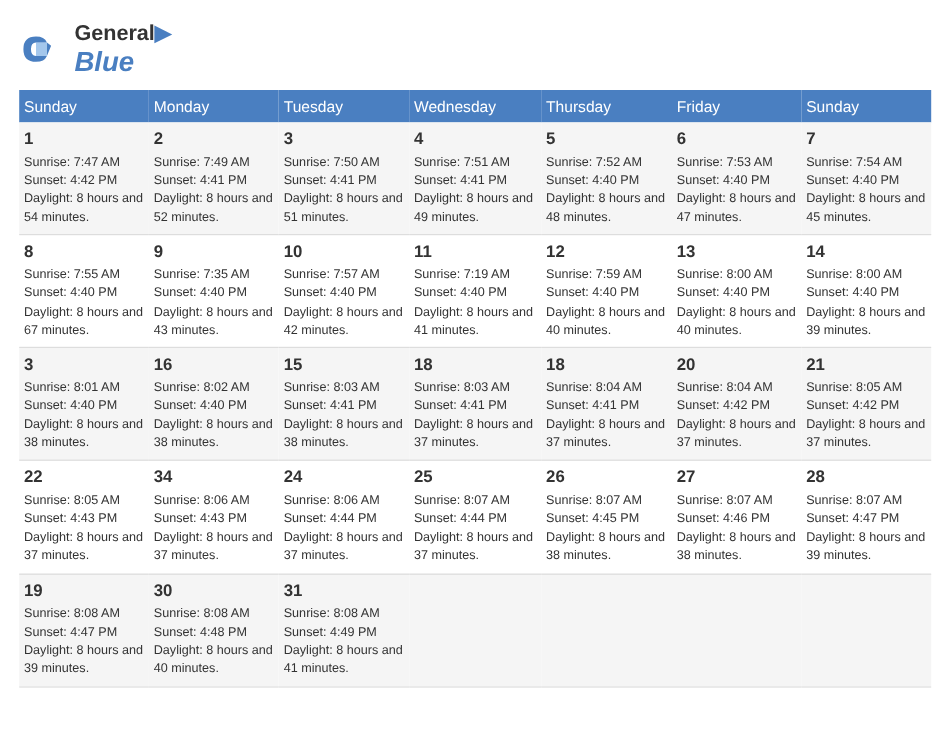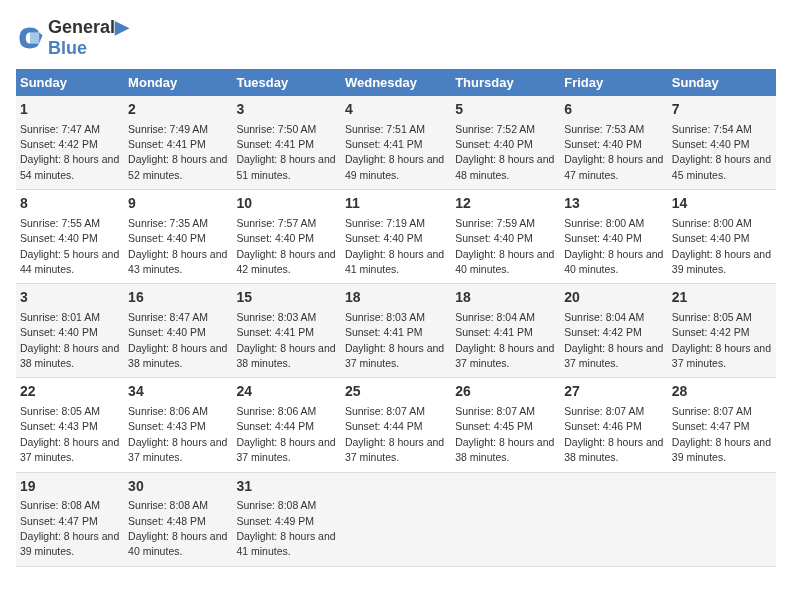--- a/index.html
+++ b/index.html
@@ -12,20 +12,21 @@
     }
     .header-area {
       display: flex;
       justify-content: space-between;
       align-items: flex-start;
       margin-bottom: 10px;
     }
     .logo {
       display: flex;
       align-items: center;
+      gap: 14px;
     }
     .logo-icon {
       width: 28px;
       height: 28px;
       margin-right: 4px;
     }
     .title-area {
       text-align: right;
     }
     .main-title {
@@ -41,21 +42,21 @@
       width: 100%;
       border-collapse: collapse;
       font-size: 11px;
     }
     thead tr th {
       background-color: #4a7fc1;
       color: #fff;
       padding: 6px 4px;
       text-align: left;
       font-size: 13px;
-      font-weight: bold;
+      font-weight: normal;
     }
     tbody tr {
       border-bottom: 1px solid #ddd;
     }
     tbody tr:nth-child(odd) {
       background-color: #f5f5f5;
     }
     tbody tr:nth-child(even) {
       background-color: #fff;
     }
@@ -85,21 +86,21 @@
 
 <div class="header-area">
   <div class="logo">
     <svg class="logo-icon" viewBox="0 0 40 40" xmlns="http://www.w3.org/2000/svg">
       <path d="M5 20 Q5 5 20 5 Q30 5 33 12 L20 12 Q14 12 14 20 Q14 28 20 28 L33 28 Q30 35 20 35 Q5 35 5 20Z" fill="#4a7fc1"></path>
       <path d="M33 12 L38 16 L33 28" fill="#4a7fc1"></path>
       <path d="M20 12 L33 12 L33 28 L20 28" fill="#4a90d9" opacity="0.5"></path>
     </svg>
     <div>
       <div style="font-size:18px;font-weight:bold;color:#333;">General<span style="color:#4a7fc1;">▶</span></div>
-      <div style="font-size:18px;font-weight:bold;color:#4a7fc1;">Blue</div>
+      <div style="font-size:23px;font-weight:bold;color:#4a7fc1;font-style:italic;">Blue</div>
     </div>
   </div>
   <div class="title-area">
     <div class="main-title"></div>
     <div class="subtitle"></div>
   </div>
 </div>
 
 <table>
   <thead>
@@ -117,31 +118,31 @@
   <tr class="week-row">
         <td><span class="day-num">1</span><span class="cell-text">Sunrise: 7:47 AM</span><br><span class="cell-text">Sunset: 4:42 PM</span><br><span class="cell-text">Daylight: 8 hours and 54 minutes.</span></td>
         <td><span class="day-num">2</span><span class="cell-text">Sunrise: 7:49 AM</span><br><span class="cell-text">Sunset: 4:41 PM</span><br><span class="cell-text">Daylight: 8 hours and 52 minutes.</span></td>
         <td><span class="day-num">3</span><span class="cell-text">Sunrise: 7:50 AM</span><br><span class="cell-text">Sunset: 4:41 PM</span><br><span class="cell-text">Daylight: 8 hours and 51 minutes.</span></td>
         <td><span class="day-num">4</span><span class="cell-text">Sunrise: 7:51 AM</span><br><span class="cell-text">Sunset: 4:41 PM</span><br><span class="cell-text">Daylight: 8 hours and 49 minutes.</span></td>
         <td><span class="day-num">5</span><span class="cell-text">Sunrise: 7:52 AM</span><br><span class="cell-text">Sunset: 4:40 PM</span><br><span class="cell-text">Daylight: 8 hours and 48 minutes.</span></td>
         <td><span class="day-num">6</span><span class="cell-text">Sunrise: 7:53 AM</span><br><span class="cell-text">Sunset: 4:40 PM</span><br><span class="cell-text">Daylight: 8 hours and 47 minutes.</span></td>
         <td><span class="day-num">7</span><span class="cell-text">Sunrise: 7:54 AM</span><br><span class="cell-text">Sunset: 4:40 PM</span><br><span class="cell-text">Daylight: 8 hours and 45 minutes.</span></td>
       </tr>
       <tr class="week-row">
-        <td><span class="day-num">8</span><span class="cell-text">Sunrise: 7:55 AM</span><br><span class="cell-text">Sunset: 4:40 PM</span><br><span class="cell-text">Daylight: 5 hours and 44 minutes.</span></td>
+        <td><span class="day-num">8</span><span class="cell-text">Sunrise: 7:55 AM</span><br><span class="cell-text">Sunset: 4:40 PM</span><br><span class="cell-text">Daylight: 8 hours and 67 minutes.</span></td>
         <td><span class="day-num">9</span><span class="cell-text">Sunrise: 7:35 AM</span><br><span class="cell-text">Sunset: 4:40 PM</span><br><span class="cell-text">Daylight: 8 hours and 43 minutes.</span></td>
         <td><span class="day-num">10</span><span class="cell-text">Sunrise: 7:57 AM</span><br><span class="cell-text">Sunset: 4:40 PM</span><br><span class="cell-text">Daylight: 8 hours and 42 minutes.</span></td>
         <td><span class="day-num">11</span><span class="cell-text">Sunrise: 7:19 AM</span><br><span class="cell-text">Sunset: 4:40 PM</span><br><span class="cell-text">Daylight: 8 hours and 41 minutes.</span></td>
         <td><span class="day-num">12</span><span class="cell-text">Sunrise: 7:59 AM</span><br><span class="cell-text">Sunset: 4:40 PM</span><br><span class="cell-text">Daylight: 8 hours and 40 minutes.</span></td>
         <td><span class="day-num">13</span><span class="cell-text">Sunrise: 8:00 AM</span><br><span class="cell-text">Sunset: 4:40 PM</span><br><span class="cell-text">Daylight: 8 hours and 40 minutes.</span></td>
         <td><span class="day-num">14</span><span class="cell-text">Sunrise: 8:00 AM</span><br><span class="cell-text">Sunset: 4:40 PM</span><br><span class="cell-text">Daylight: 8 hours and 39 minutes.</span></td>
       </tr>
       <tr class="week-row">
         <td><span class="day-num">3</span><span class="cell-text">Sunrise: 8:01 AM</span><br><span class="cell-text">Sunset: 4:40 PM</span><br><span class="cell-text">Daylight: 8 hours and 38 minutes.</span></td>
-        <td><span class="day-num">16</span><span class="cell-text">Sunrise: 8:47 AM</span><br><span class="cell-text">Sunset: 4:40 PM</span><br><span class="cell-text">Daylight: 8 hours and 38 minutes.</span></td>
+        <td><span class="day-num">16</span><span class="cell-text">Sunrise: 8:02 AM</span><br><span class="cell-text">Sunset: 4:40 PM</span><br><span class="cell-text">Daylight: 8 hours and 38 minutes.</span></td>
         <td><span class="day-num">15</span><span class="cell-text">Sunrise: 8:03 AM</span><br><span class="cell-text">Sunset: 4:41 PM</span><br><span class="cell-text">Daylight: 8 hours and 38 minutes.</span></td>
         <td><span class="day-num">18</span><span class="cell-text">Sunrise: 8:03 AM</span><br><span class="cell-text">Sunset: 4:41 PM</span><br><span class="cell-text">Daylight: 8 hours and 37 minutes.</span></td>
         <td><span class="day-num">18</span><span class="cell-text">Sunrise: 8:04 AM</span><br><span class="cell-text">Sunset: 4:41 PM</span><br><span class="cell-text">Daylight: 8 hours and 37 minutes.</span></td>
         <td><span class="day-num">20</span><span class="cell-text">Sunrise: 8:04 AM</span><br><span class="cell-text">Sunset: 4:42 PM</span><br><span class="cell-text">Daylight: 8 hours and 37 minutes.</span></td>
         <td><span class="day-num">21</span><span class="cell-text">Sunrise: 8:05 AM</span><br><span class="cell-text">Sunset: 4:42 PM</span><br><span class="cell-text">Daylight: 8 hours and 37 minutes.</span></td>
       </tr>
       <tr class="week-row">
         <td><span class="day-num">22</span><span class="cell-text">Sunrise: 8:05 AM</span><br><span class="cell-text">Sunset: 4:43 PM</span><br><span class="cell-text">Daylight: 8 hours and 37 minutes.</span></td>
         <td><span class="day-num">34</span><span class="cell-text">Sunrise: 8:06 AM</span><br><span class="cell-text">Sunset: 4:43 PM</span><br><span class="cell-text">Daylight: 8 hours and 37 minutes.</span></td>
         <td><span class="day-num">24</span><span class="cell-text">Sunrise: 8:06 AM</span><br><span class="cell-text">Sunset: 4:44 PM</span><br><span class="cell-text">Daylight: 8 hours and 37 minutes.</span></td>

